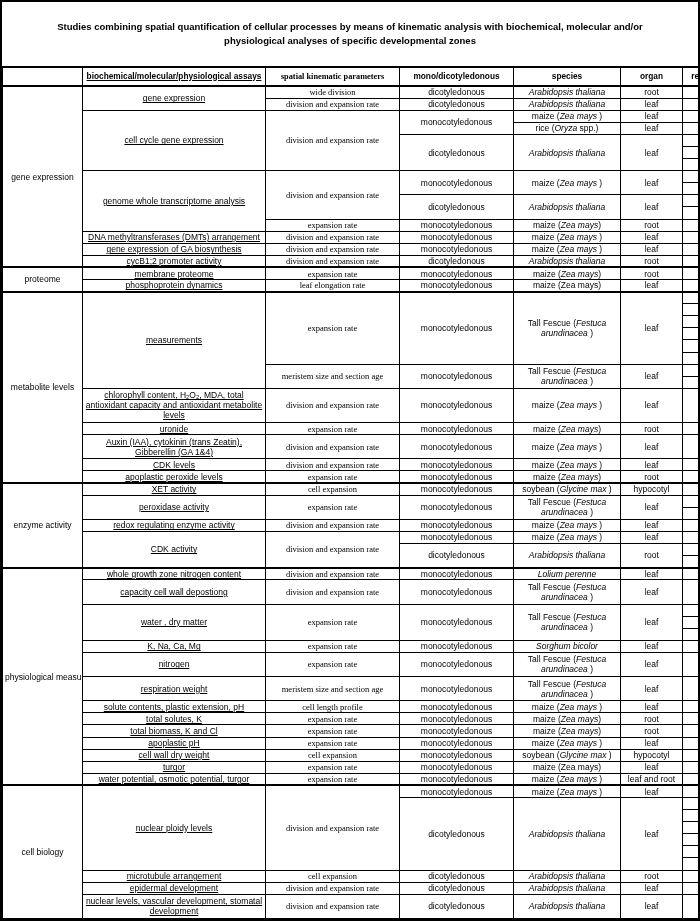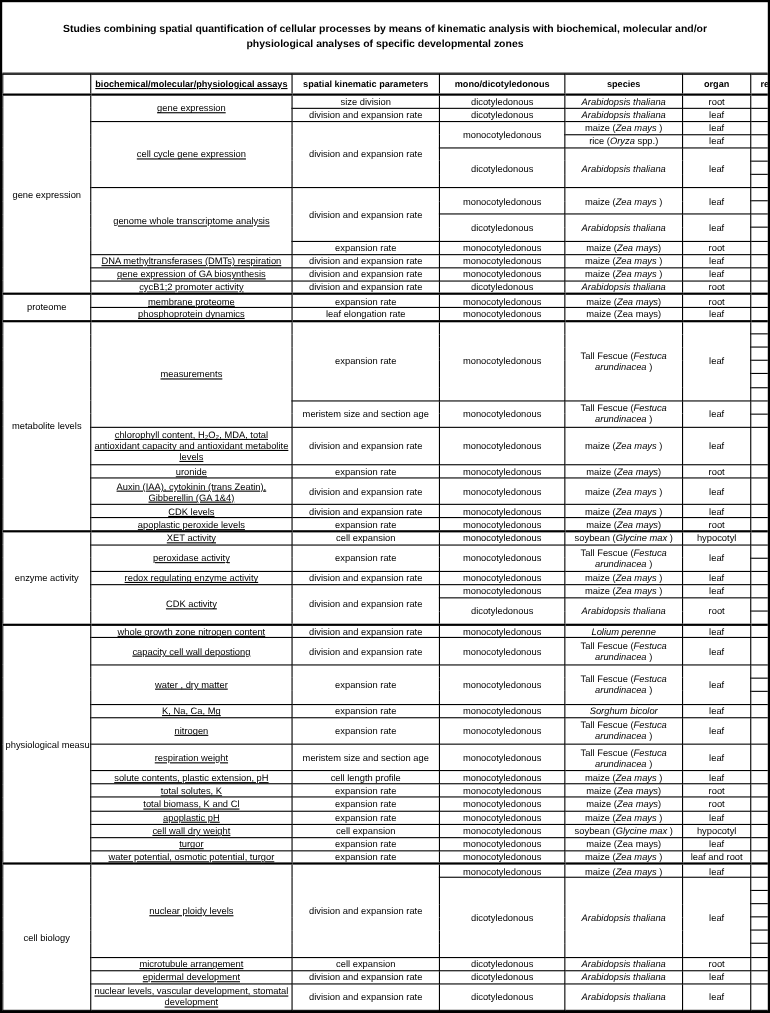--- a/index.html
+++ b/index.html
@@ -23,21 +23,21 @@
   .studies th,.studies td{
     border:1px solid #000;padding:0 2px;text-align:center;
     vertical-align:middle;overflow:hidden;
   }
   .studies th{
     font-weight:bold;font-size:8.3px;height:17px;white-space:nowrap;
   }
   .studies tr.gsep td{border-top:2px solid #000;}
   .col0{width:75px;}
   .col1{width:178px;text-decoration:underline;}
-  .col2{width:129px;}
+  .col2{width:129px;font-family:Liberation Serif, serif;}
   .col3{width:109px;}
   .col4{width:102px;}
   .col5{width:57px;}
   .col6{width:50px;}
   td.col0{white-space:nowrap;}
 </style>
 </head>
 <body>
 
 <div class="page">
@@ -51,21 +51,21 @@
           <th class="col3">mono/dicotyledonous</th>
           <th class="col4">species</th>
           <th class="col5">organ</th>
           <th class="col6">reference</th>
         </tr>
     </thead>
     <tbody>
         <tr class="gsep" style="height: 12px;">
           <td rowspan="15" class="col0">gene expression</td>
           <td rowspan="2" class="col1">gene expression</td>
-          <td class="col2">size division</td>
+          <td class="col2">wide division</td>
           <td class="col3">dicotyledonous</td>
           <td class="col4"><i>Arabidopsis thaliana</i></td>
           <td class="col5">root</td>
           <td class="col6">33</td>
         </tr>
         <tr style="height: 12px;">
           <td class="col2">division and expansion rate</td>
           <td class="col3">dicotyledonous</td>
           <td class="col4"><i>Arabidopsis thaliana</i></td>
           <td class="col5">leaf</td>
@@ -117,21 +117,21 @@
           <td class="col6">40</td>
         </tr>
         <tr style="height: 12px;">
           <td class="col2">expansion rate</td>
           <td class="col3">monocotyledonous</td>
           <td class="col4">maize (<i>Zea mays</i>)</td>
           <td class="col5">root</td>
           <td class="col6">41</td>
         </tr>
         <tr style="height: 12px;">
-          <td class="col1">DNA methyltransferases (DMTs) respiration</td>
+          <td class="col1">DNA methyltransferases (DMTs) arrangement</td>
           <td class="col2">division and expansion rate</td>
           <td class="col3">monocotyledonous</td>
           <td class="col4">maize (<i>Zea mays</i> )</td>
           <td class="col5">leaf</td>
           <td class="col6">42</td>
         </tr>
         <tr style="height: 12px;">
           <td class="col1">gene expression of GA biosynthesis</td>
           <td class="col2">division and expansion rate</td>
           <td class="col3">monocotyledonous</td>

